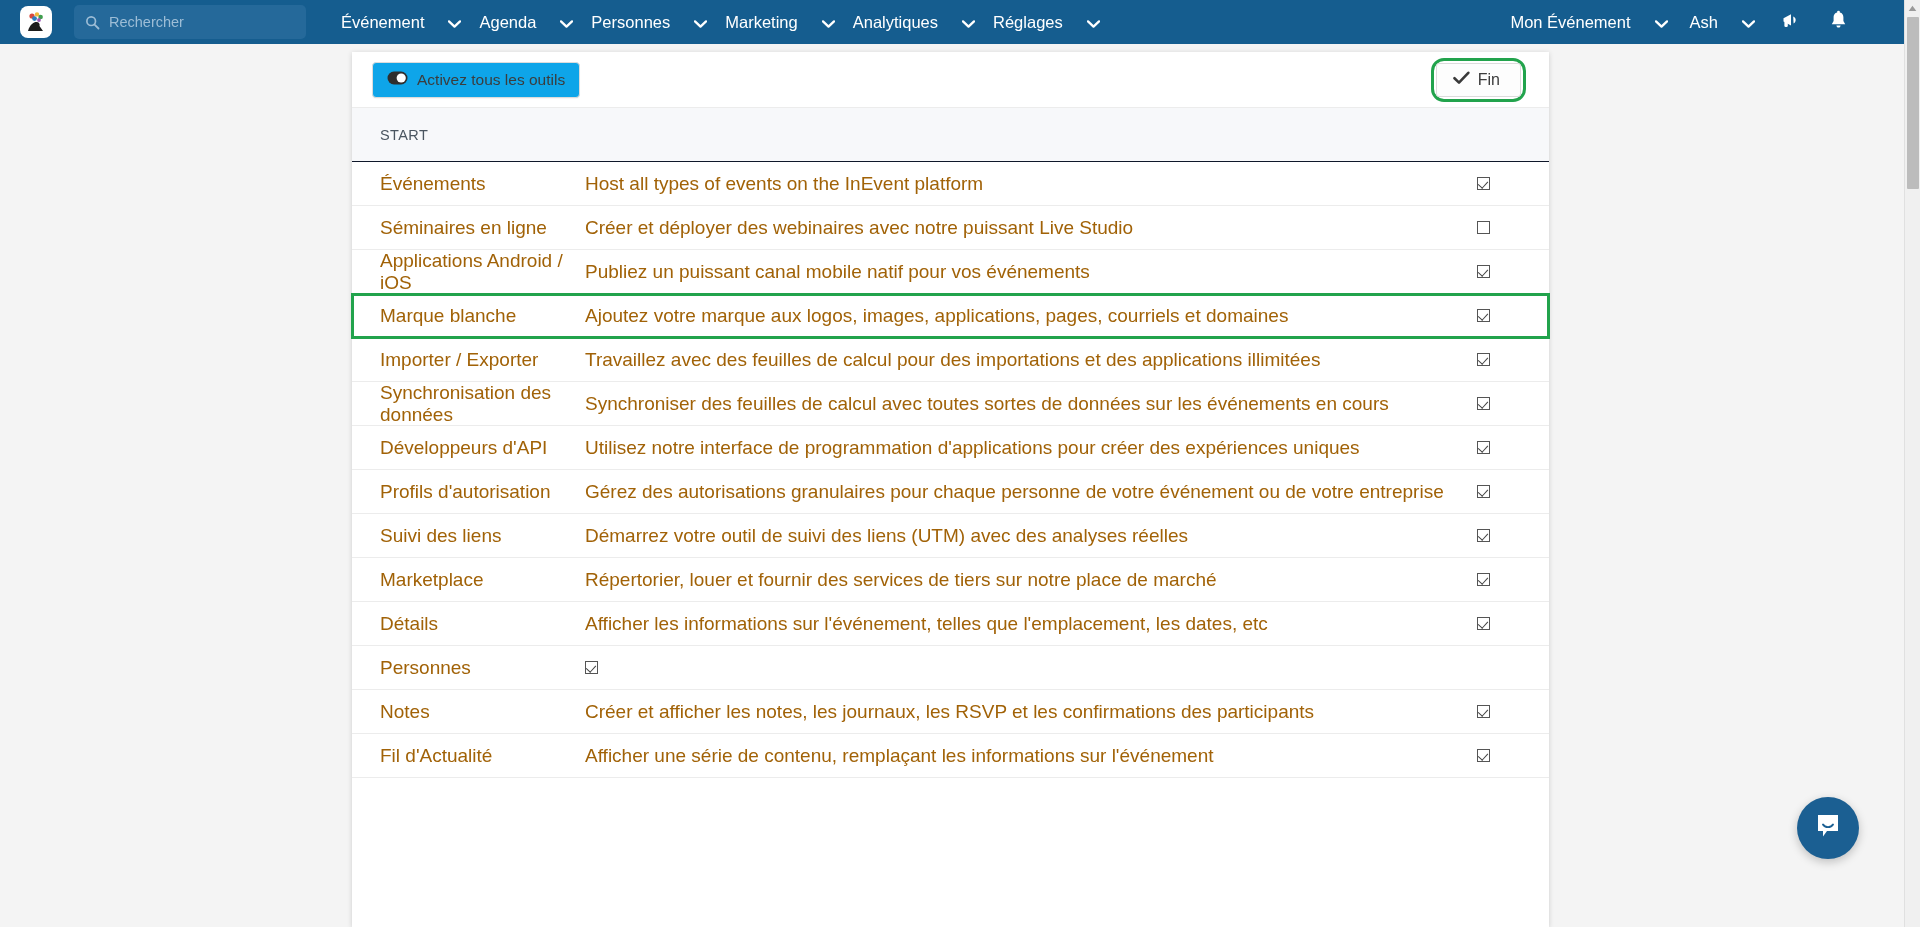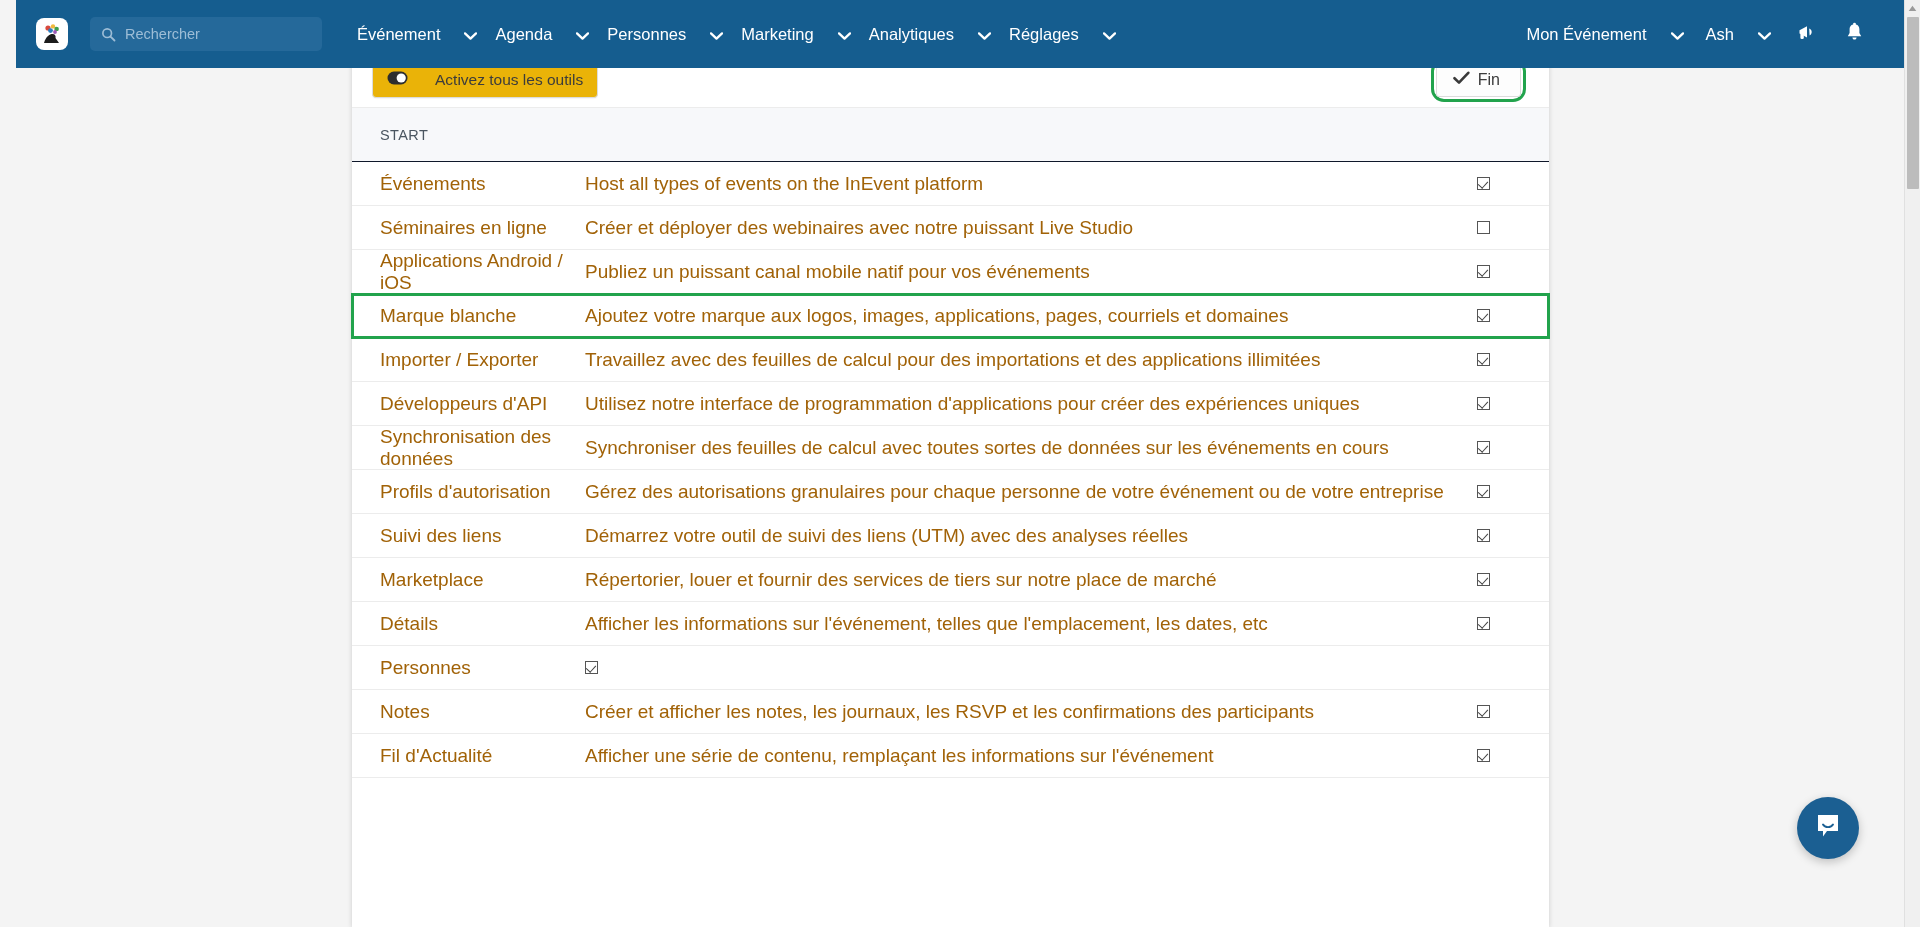--- a/index.html
+++ b/index.html
@@ -6,21 +6,21 @@
   html, body {
     width: 1920px; height: 927px;
     font-family: "Liberation Sans", sans-serif;
     background: #f4f4f4;
     overflow: hidden;
   }
   body { position: relative; }
 
   
   #topnav {
-    position: absolute; left: 16px; top: 0; width: 1904px; height: 68px;
+    position: absolute; left: 0; top: 0; width: 1904px; height: 44px;
     background: #155d8f;
     display: flex; align-items: center;
     z-index: 40;
   }
   #logo {
     width: 32px; height: 32px; margin-left: 20px; border-radius: 8px;
     background: #ffffff;
     display: flex; align-items: center; justify-content: center;
     overflow: hidden; flex: none;
   }
@@ -71,23 +71,23 @@
   #card {
     position: absolute; left: 352px; top: 52px; width: 1197px; height: 875px;
     background: #ffffff;
     box-shadow: 0 1px 5px rgba(0,0,0,.16);
   }
   #card-toolbar {
     height: 55px; display: flex; align-items: center; padding: 0 0 0 20px;
     background: #ffffff;
   }
   #toggle-all-btn {
-    display: flex; align-items: center; gap: 27px;
+    display: flex; align-items: center; gap: 9px;
     border: 1px solid #dcdcdc; border-radius: 4px;
-    background: #eab308; padding: 8px 14px;
+    background: #0ea5e9; padding: 8px 14px;
     font-size: 15.5px; color: #3c3c3c; cursor: pointer;
     box-shadow: 0 1px 1px rgba(0,0,0,.04);
   }
   #fin-wrap {
     margin-left: auto; margin-right: 23px;
     border: 3px solid #22a34c; border-radius: 13px;
     padding: 2px;
   }
   #fin-btn {
     display: flex; align-items: center; gap: 8px;
@@ -328,29 +328,29 @@
         </div>
       </div>
       <div class="tool-row">
         <div class="tool-name">Importer / Exporter</div>
         <div class="tool-desc">Travaillez avec des feuilles de calcul pour des importations et des applications illimitées</div>
         <div class="tool-check">
           <span class="cbx on"></span>
         </div>
       </div>
       <div class="tool-row">
+        <div class="tool-name">Synchronisation des données</div>
+        <div class="tool-desc">Synchroniser des feuilles de calcul avec toutes sortes de données sur les événements en cours</div>
+        <div class="tool-check">
+          <span class="cbx on"></span>
+        </div>
+      </div>
+      <div class="tool-row">
         <div class="tool-name">Développeurs d'API</div>
         <div class="tool-desc">Utilisez notre interface de programmation d'applications pour créer des expériences uniques</div>
-        <div class="tool-check">
-          <span class="cbx on"></span>
-        </div>
-      </div>
-      <div class="tool-row">
-        <div class="tool-name">Synchronisation des données</div>
-        <div class="tool-desc">Synchroniser des feuilles de calcul avec toutes sortes de données sur les événements en cours</div>
         <div class="tool-check">
           <span class="cbx on"></span>
         </div>
       </div>
       <div class="tool-row">
         <div class="tool-name">Profils d'autorisation</div>
         <div class="tool-desc">Gérez des autorisations granulaires pour chaque personne de votre événement ou de votre entreprise</div>
         <div class="tool-check">
           <span class="cbx on"></span>
         </div>

